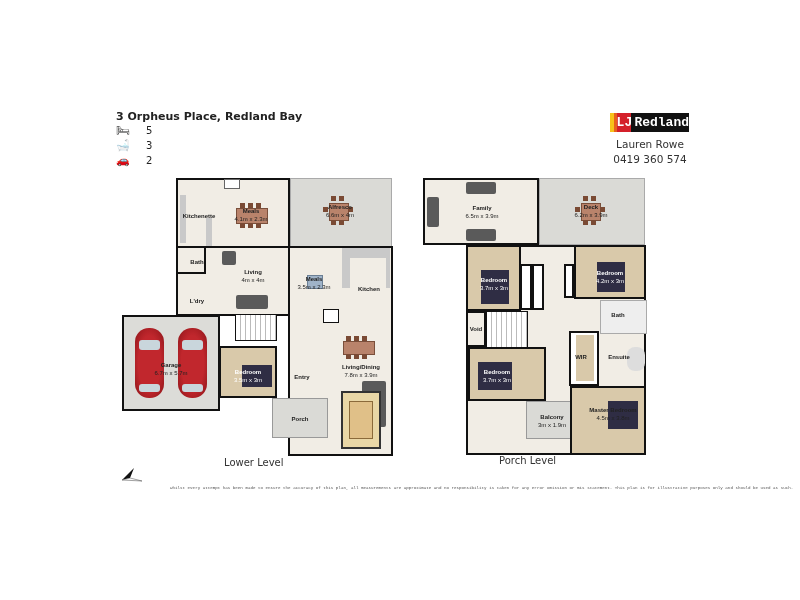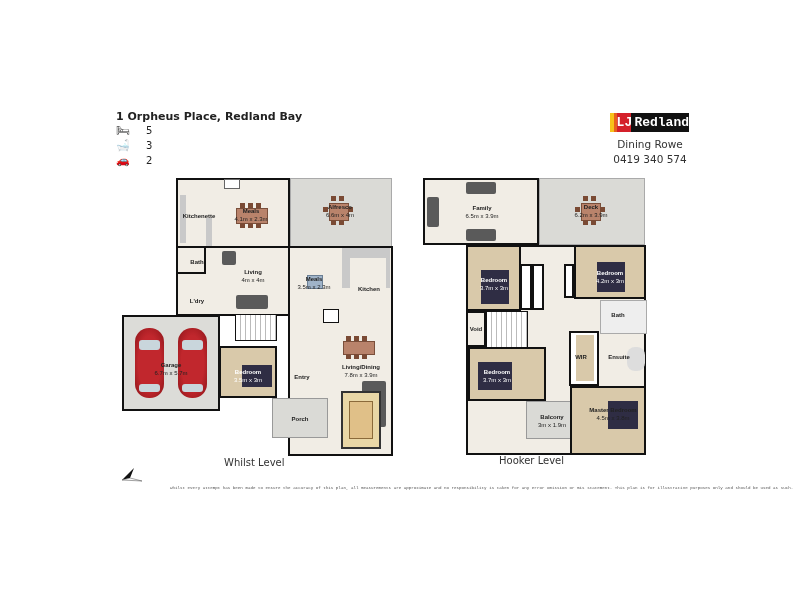--- a/index.html
+++ b/index.html
@@ -31,42 +31,42 @@
   .bed{position:absolute;background:#2f2d44;}
   .car{position:absolute;background:radial-gradient(ellipse at center,#c1272d 55%,#8a1418 100%);border-radius:14px;}
   .car .glass{position:absolute;left:4px;right:4px;background:#c9d6dc;border-radius:3px;}
   .stairs{position:absolute;background:repeating-linear-gradient(90deg,#fff 0 4px,#bbb 4px 5px);border:1.5px solid #111;}
   .rug{position:absolute;background:#e9d7a6;border:2px solid #333;}
   .rug::after{content:"";position:absolute;left:6px;right:6px;top:8px;bottom:8px;border:1px solid #8a6a3a;background:#e0c088;}
 </style>
 </head>
 <body>
 
-<div class="abs hdr-title">1 Orpheus Place, Redland Bay</div>
+<div class="abs hdr-title">3 Orpheus Place, Redland Bay</div>
 <div class="abs stat" style="top:124px;">
   <span class="ic">🛏</span>
   <span class="v">5</span>
 </div>
 <div class="abs stat" style="top:139px;">
   <span class="ic">🛁</span>
   <span class="v">3</span>
 </div>
 <div class="abs stat" style="top:154px;">
   <span class="ic">🚗</span>
   <span class="v">2</span>
 </div>
 
 <div class="abs logo">
   <div class="bar1"></div>
     <div class="bar2"></div>
   <div class="lj">LJ</div>
   <div class="hk">Redland</div>
 </div>
-<div class="abs agent" style="top:138px;">Dining Rowe</div>
-<div class="abs agent" style="top:153px;">0419 340 574</div>
+<div class="abs agent" style="top:138px;">Lauren Rowe</div>
+<div class="abs agent" style="top:153px;">0419 360 574</div>
 
 <div>
 
   <div class="room wall floor" style="left:176px;top:178px;width:114px;height:70px;"></div>
   <div class="abs" style="left:180px;top:195px;width:6px;height:48px;background:#c9c9c9;"></div>
   <div class="abs" style="left:206px;top:218px;width:6px;height:28px;background:#c9c9c9;"></div>
   <div class="abs" style="left:224px;top:179px;width:14px;height:8px;background:#fff;border:1px solid #666;"></div>
   <div class="table" style="left:236px;top:208px;width:30px;height:14px;"></div>
   <div class="chair" style="left:240px;top:203px;"></div>
     <div class="chair" style="left:248px;top:203px;"></div>
@@ -127,21 +127,21 @@
     </div>
   <div class="lbl" style="left:171px;top:369px;"><b>Garage</b><span>6.7m x 5.7m</span></div>
 
   <div class="room wall carpet" style="left:219px;top:346px;width:58px;height:52px;"></div>
   <div class="bed" style="left:242px;top:365px;width:30px;height:22px;"></div>
   <div class="lbl" style="left:248px;top:376px;color:#fff;"><b>Bedroom</b><span>3.5m x 3m</span></div>
 
   <div class="room outdoor" style="left:272px;top:398px;width:56px;height:40px;border:1px solid #999;"></div>
   <div class="lbl" style="left:300px;top:419px;"><b>Porch</b></div>
 
-  <div class="abs level" style="left:224px;top:457px;">Whilst Level</div>
+  <div class="abs level" style="left:224px;top:457px;">Lower Level</div>
 </div>
 
 <div>
   <div class="room wall floor" style="left:423px;top:178px;width:116px;height:67px;"></div>
   <div class="sofa" style="left:466px;top:182px;width:30px;height:12px;"></div>
   <div class="sofa" style="left:466px;top:229px;width:30px;height:12px;"></div>
   <div class="sofa" style="left:427px;top:197px;width:12px;height:30px;"></div>
   <div class="lbl" style="left:482px;top:212px;"><b>Family</b><span>6.5m x 3.9m</span></div>
 
   <div class="room outdoor" style="left:539px;top:178px;width:106px;height:67px;border:1px solid #aaa;"></div>
@@ -185,21 +185,21 @@
   <div class="bed" style="left:478px;top:362px;width:34px;height:28px;"></div>
   <div class="lbl" style="left:497px;top:376px;color:#fff;"><b>Bedroom</b><span>3.7m x 3m</span></div>
 
   <div class="room outdoor" style="left:526px;top:401px;width:53px;height:38px;border:1px solid #999;"></div>
   <div class="lbl" style="left:552px;top:421px;"><b>Balcony</b><span>3m x 1.9m</span></div>
 
   <div class="room wall carpet" style="left:570px;top:386px;width:76px;height:69px;"></div>
   <div class="bed" style="left:608px;top:401px;width:30px;height:28px;"></div>
   <div class="lbl" style="left:613px;top:414px;"><b>Master Bedroom</b><span>4.5m x 3.8m</span></div>
 
-  <div class="abs level" style="left:499px;top:455px;">Hooker Level</div>
+  <div class="abs level" style="left:499px;top:455px;">Porch Level</div>
 </div>
 
 <div class="abs" style="left:120px;top:466px;">
   <svg width="24" height="16" viewBox="0 0 24 16">
       <polygon points="2,14 14,2 10,12" fill="#111"></polygon>
       <polygon points="10,12 22,15 2,14" fill="#fff" stroke="#444" stroke-width="0.5"></polygon>
     </svg>
 </div>
 
 <div class="abs disc">Whilst every attempt has been made to ensure the accuracy of this plan, all measurements are approximate and no responsibility is taken for any error omission or mis statement. This plan is for illustrative purposes only and should be used as such.</div>

